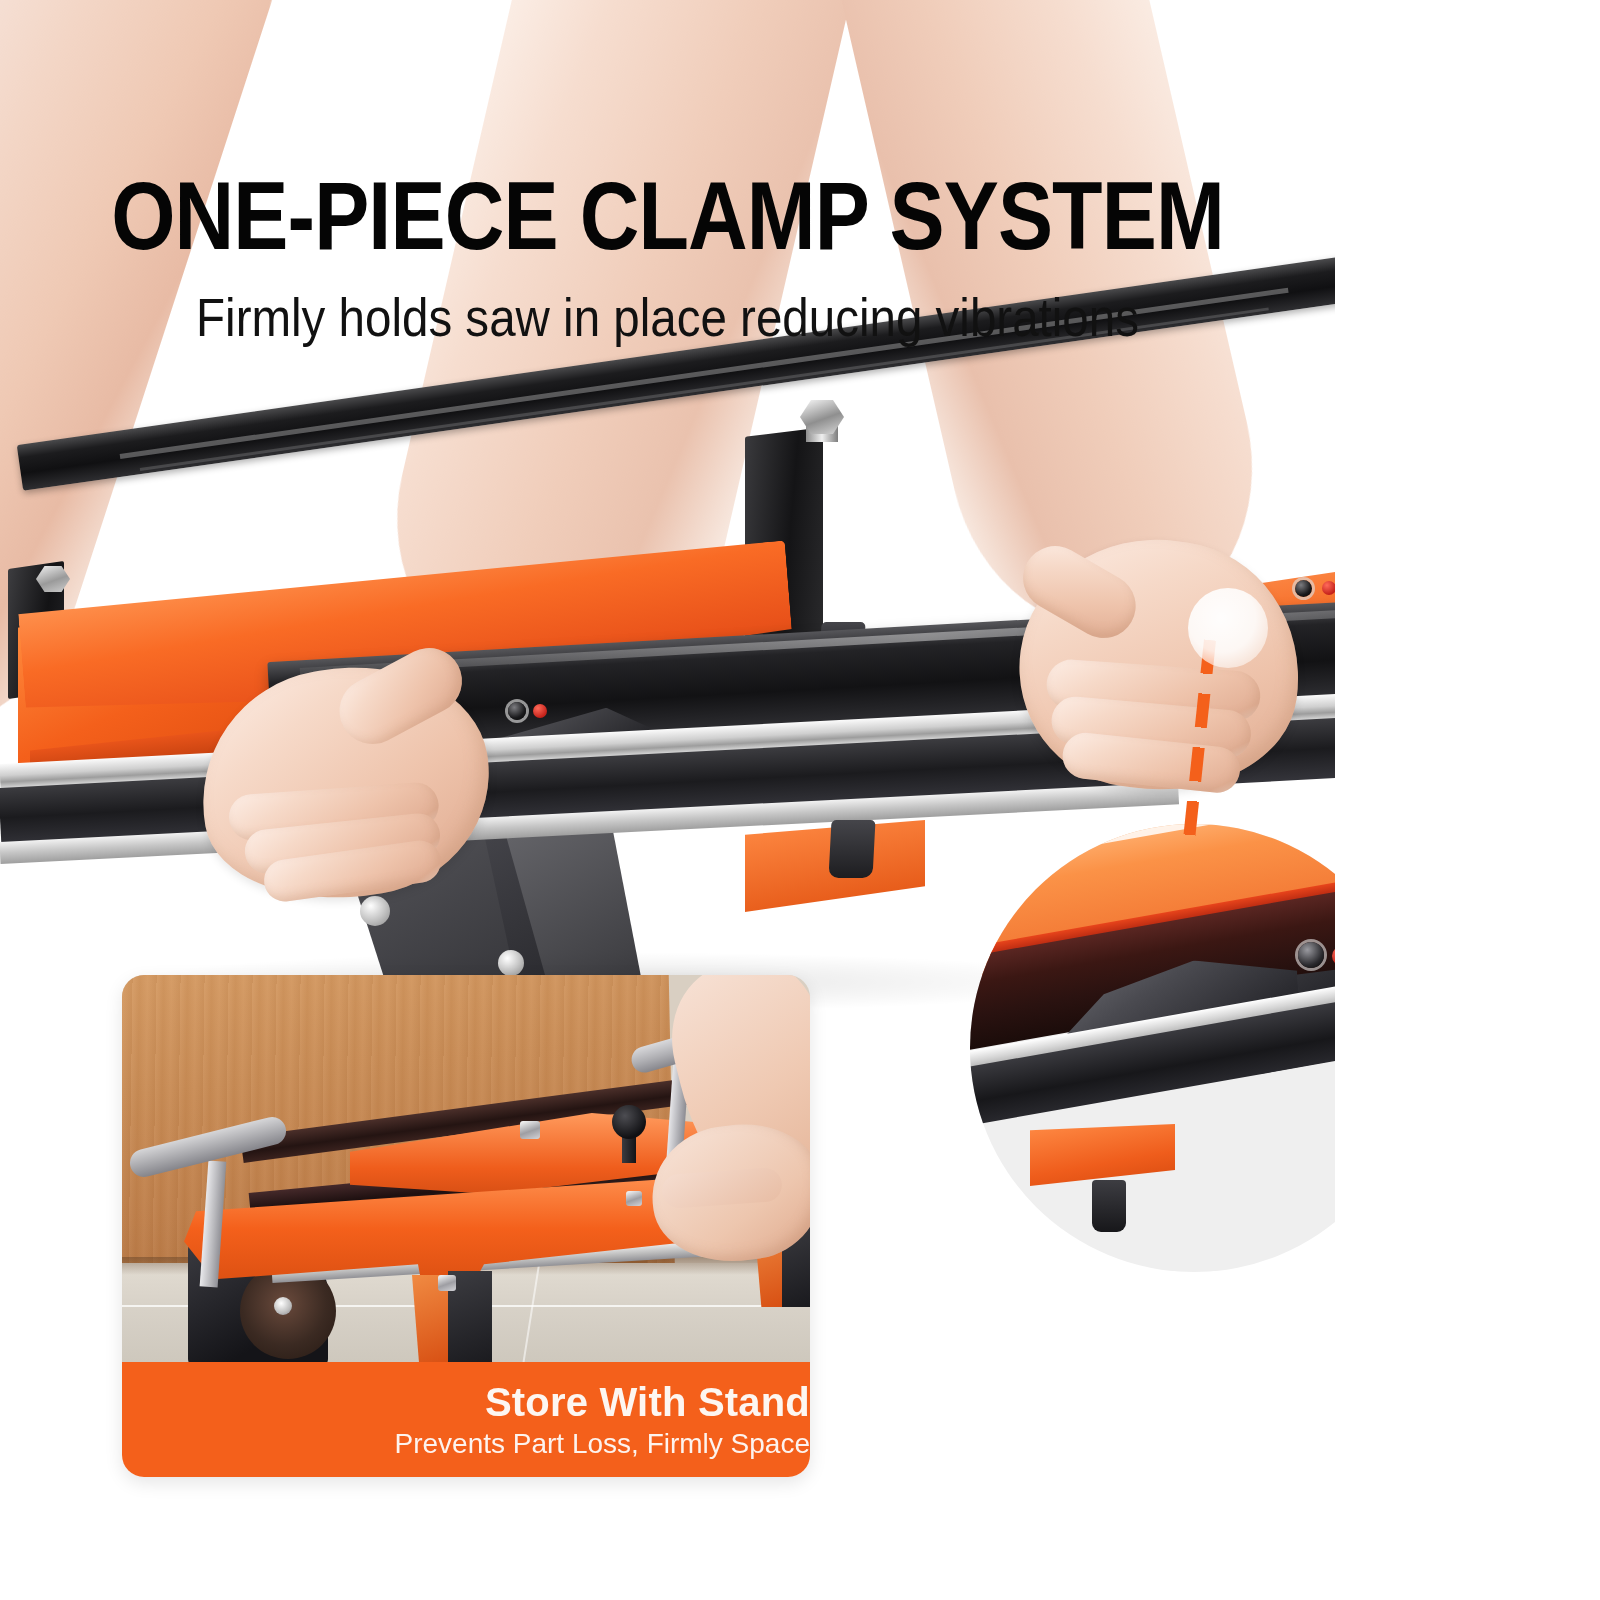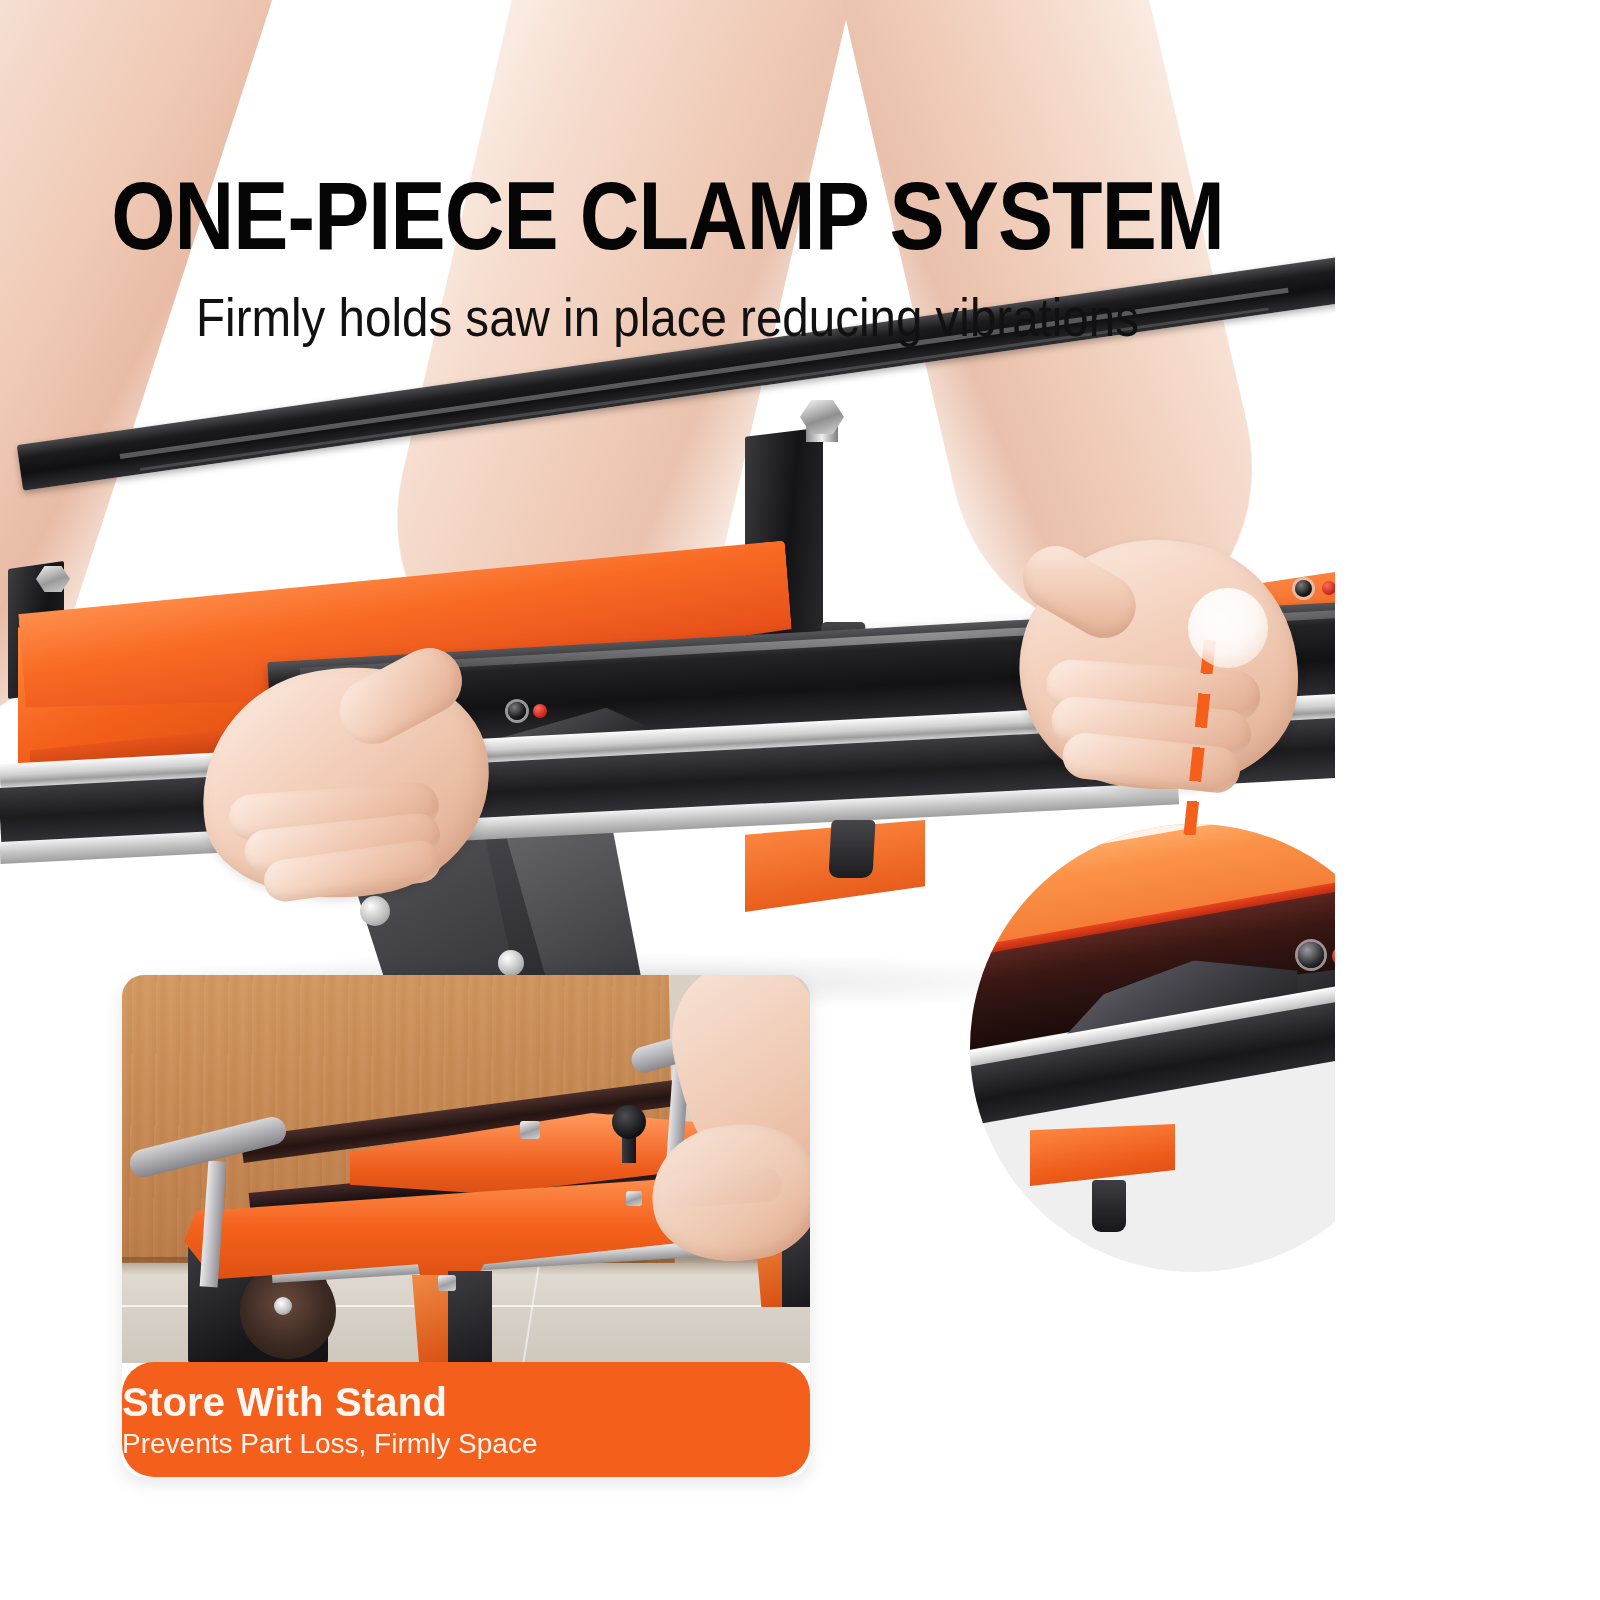--- a/index.html
+++ b/index.html
@@ -644,24 +644,23 @@
   .st-bolt-d { left: 504px; top: 216px; width: 16px; height: 15px; }
 
   
   .caption {
     position: absolute;
     left: 0; bottom: 0;
     width: 688px; height: 115px;
     background: #f4601b;
     display: flex;
     flex-direction: column;
-    align-items: flex-start;
+    align-items: flex-end;
     justify-content: center;
     gap: 2px;
-    border-radius: 32px;
   }
   .caption-title {
     font-family: "Liberation Sans Narrow", "Liberation Sans", sans-serif;
     font-weight: 700;
     font-size: 40px;
     line-height: 46px;
     color: #fdf6f1;
     letter-spacing: .2px;
     white-space: nowrap;
   }

